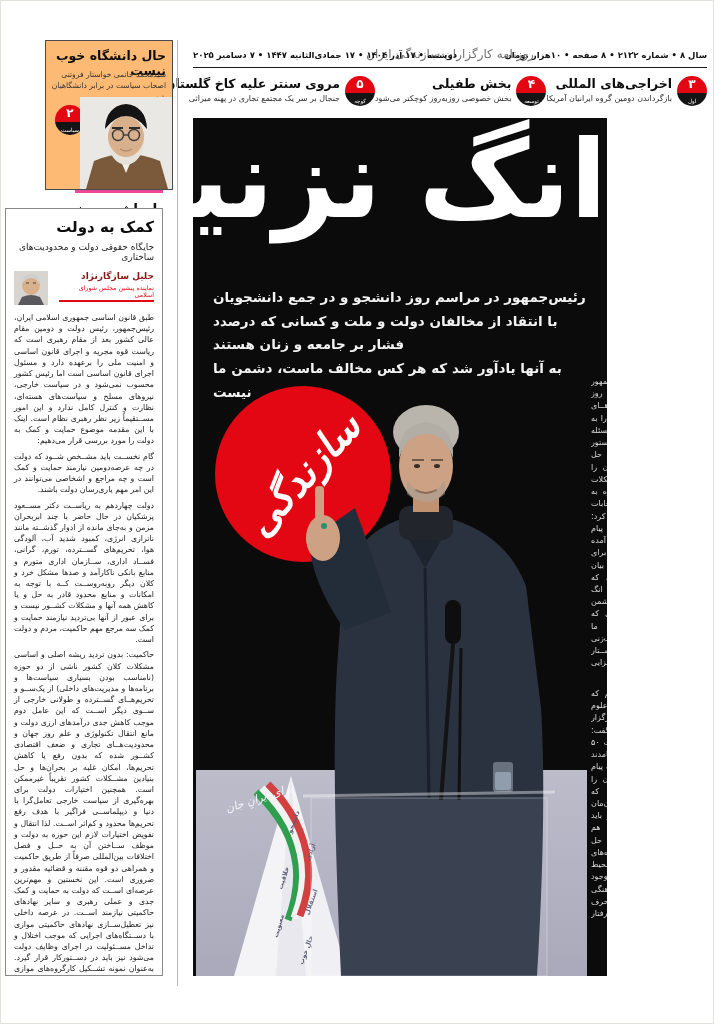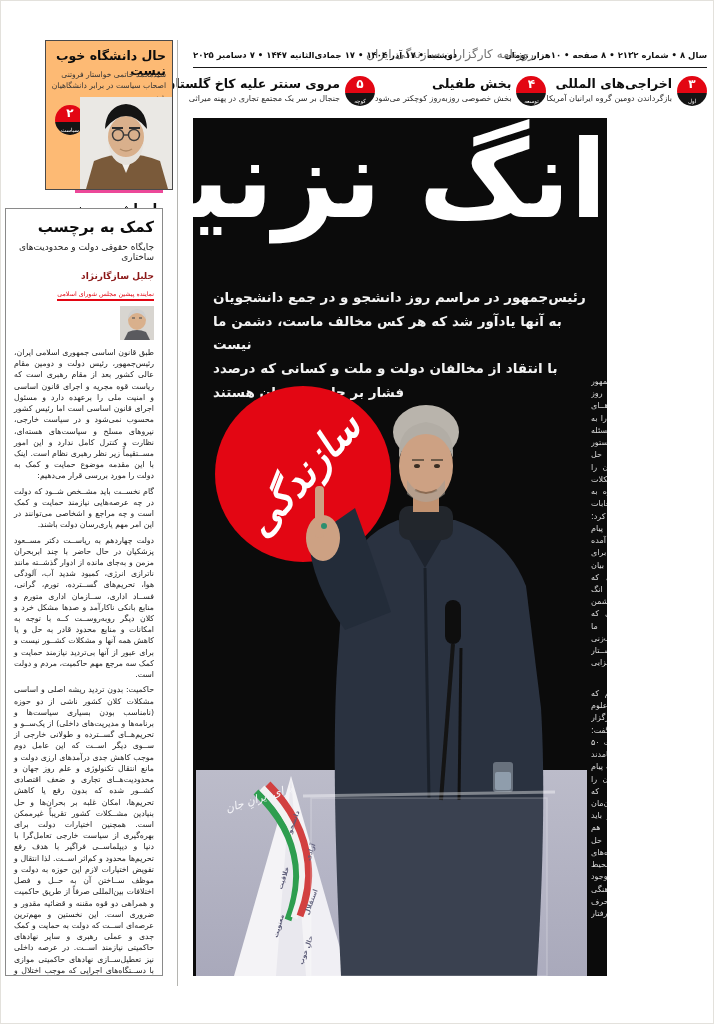--- a/index.html
+++ b/index.html
@@ -53,21 +53,21 @@
   .k-title{position:absolute;top:7px;right:6px;left:4px;text-align:right;font-size:12.5px;font-weight:bold;color:#0d0d0d;}
   .k-sub{position:absolute;top:28px;right:6px;left:4px;text-align:right;font-size:7.6px;color:#333;line-height:1.5;}
   .k-badge{position:absolute;left:9px;top:64px;}
   .k-photo{position:absolute;right:0;bottom:0;}
   .note-label{position:absolute;left:5px;top:190px;width:158px;text-align:right;}
   .note-label span{display:inline-block;font-size:14px;font-weight:bold;color:#101010;border-top:3px solid #ec4899;padding-top:8px;}
   .nbox{position:absolute;left:5px;top:208px;width:158px;height:768px;border:1px solid #8a8a8a;background:#fff;
         box-sizing:border-box;padding:9px 8px;overflow:hidden;}
   .n-title{text-align:right;font-size:15px;font-weight:bold;color:#0c0c0c;}
   .n-sub{text-align:right;font-size:9px;color:#222;margin-top:6px;}
-  .n-author{display:flex;direction:rtl;gap:5px;margin-top:9px;align-items:flex-start;flex-direction:column;}
+  .n-author{display:flex;direction:rtl;gap:11px;margin-top:9px;align-items:flex-start;}
   .n-author .who{text-align:right;}
   .n-name{font-size:9px;font-weight:bold;color:#8b1616;}
   .n-role{font-size:6.3px;color:#e30613;margin-top:3px;border-bottom:2px solid #e30613;padding-bottom:2px;display:inline-block;}
   .n-body{margin-top:7px;font-size:7.8px;line-height:1.44;color:#191919;text-align:justify;}
   .n-body p{margin:0 0 4px 0;}
 </style>
 </head>
 <body>
 
 <div class="page">
@@ -108,22 +108,22 @@
         <div class="t-title">مروی سنتر علیه کاخ گلستان</div>
         <div class="t-sub">جنجال بر سر یک مجتمع تجاری در پهنه میراثی</div>
       </div>
     </div>
   </div>
 
   <div class="hero">
     <div class="headline rtl">انگ نزنید!</div>
     <div class="subhead rtl">
       <div>رئیس‌جمهور در مراسم روز دانشجو و در جمع دانشجویان</div>
+      <div>با انتقاد از مخالفان دولت و ملت و کسانی که درصدد فشار بر جامعه و زنان هستند</div>
       <div>به آنها یادآور شد که هر کس مخالف ماست، دشمن ما نیست</div>
-      <div>با انتقاد از مخالفان دولت و ملت و کسانی که درصدد فشار بر جامعه و زنان هستند</div>
     </div>
 
     <div class="backdrop">
       <svg width="391" height="206" style="position:absolute;left:0;top:0">
         <polygon points="95,6 38,206 152,206" fill="#f4f3f6"></polygon>
         <polygon points="95,6 80,206 110,206" fill="#e9e8ee"></polygon>
         <path d="M60,22 Q95,55 100,95 Q103,120 92,150" fill="none" stroke="#2e9e4f" stroke-width="7"></path>
         <path d="M66,18 Q101,52 106,94 Q109,119 98,148" fill="none" stroke="#f2f2f2" stroke-width="7"></path>
         <path d="M72,14 Q107,49 112,93 Q115,118 104,146" fill="none" stroke="#d24040" stroke-width="7"></path>
         <g>
@@ -214,38 +214,38 @@
       <line x1="32" y1="31" x2="43" y2="31" stroke="#2c2c2c" stroke-width="2"></line>
       <line x1="49" y1="31" x2="60" y2="31" stroke="#2c2c2c" stroke-width="2"></line>
       <path d="M40,52 Q46,56 52,52" fill="none" stroke="#b08a66" stroke-width="1.5"></path>
     </svg>
   </div>
 
   <div class="note-label rtl">
     <span>یادداشت روز</span>
   </div>
   <div class="nbox">
-    <div class="n-title rtl">کمک به برچسب</div>
+    <div class="n-title rtl">کمک به دولت</div>
     <div class="n-sub rtl">جایگاه حقوقی دولت و محدودیت‌های ساختاری</div>
     <div class="n-author">
       <div class="who">
         <div class="n-name">جلیل سازگارنژاد</div>
         <div class="n-role">نماینده پیشین مجلس شورای اسلامی</div>
       </div>
       <svg width="34" height="34">
         <rect width="34" height="34" fill="#d8d5d0"></rect>
         <ellipse cx="17" cy="14" rx="9" ry="10" fill="#d9b08c"></ellipse>
         <path d="M8,13 Q8,4 17,3 Q26,4 26,13 Q22,7 17,7 Q12,7 8,13" fill="#cfcfcf"></path>
         <path d="M4,34 L8,26 Q17,22 26,26 L30,34 Z" fill="#5a5a5e"></path>
         <line x1="12" y1="12" x2="15" y2="12" stroke="#555" stroke-width="1.2"></line>
         <line x1="19" y1="12" x2="22" y2="12" stroke="#555" stroke-width="1.2"></line>
       </svg>
     </div>
     <div class="n-body rtl">
       <p>طبق قانون اساسی جمهوری اسلامی ایران، رئیس‌جمهور، رئیس دولت و دومین مقام عالی کشور بعد از مقام رهبری است که ریاست قوه مجریه و اجرای قانون اساسی و امنیت ملی را برعهده دارد و مسئول اجرای قانون اساسی است اما رئیس کشور محسوب نمی‌شود و در سیاست خارجی، نیروهای مسلح و سیاست‌های هسته‌ای، نظارت و کنترل کامل ندارد و این امور مســتقیماً زیر نظر رهبری نظام است. اینک با این مقدمه موضوع حمایت و کمک به دولت را مورد بررسی قرار می‌دهیم:</p>
-      <p>گام نخســت باید مشــخص شــود که دولت در چه عرصه‌هایی نیازمند حمایت و کمک است و چه مراجع و اشخاصی می‌توانند در این امر مهم یاری‌رسان دولت باشند.</p>
+      <p>گام نخســت باید مشــخص شــود که دولت در چه عرصه‌دومین نیازمند حمایت و کمک است و چه مراجع و اشخاصی می‌توانند در این امر مهم یاری‌رسان دولت باشند.</p>
       <p>دولت چهاردهم به ریاســت دکتر مســعود پزشکیان در حال حاضر با چند ابربحران مزمن و به‌جای مانده از ادوار گذشــته مانند ناترازی انرژی، کمبود شدید آب، آلودگی هوا، تحریم‌های گســترده، تورم، گرانی، فســاد اداری، ســازمان اداری متورم و منابع بانکی ناکارآمد و صدها مشکل خرد و کلان دیگر روبه‌روســت کــه با توجه به امکانات و منابع محدود قادر به حل و یا کاهش همه آنها و مشکلات کشــور نیست و برای عبور از آنها بی‌تردید نیازمند حمایت و کمک سه مرجع مهم حاکمیت، مردم و دولت است.</p>
       <p>حاکمیت: بدون تردید ریشه اصلی و اساسی مشکلات کلان کشور ناشی از دو حوزه (نامناسب بودن بسیاری سیاست‌ها و برنامه‌ها و مدیریت‌های داخلی) از یک‌ســو و تحریم‌هــای گســترده و طولانی خارجی از ســوی دیگر اســت که این عامل دوم موجب کاهش جدی درآمدهای ارزی دولت و مانع انتقال تکنولوژی و علم روز جهان و محدودیت‌هــای تجاری و ضعف اقتصادی کشــور شده که بدون رفع یا کاهش تحریم‌ها، امکان غلبه بر بحران‌ها و حل بنیادین مشــکلات کشور تقریباً غیرممکن است. همچنین اختیارات دولت برای بهره‌گیری از سیاست خارجی تعامل‌گرا با دنیا و دیپلماســی فراگیر با هدف رفع تحریم‌ها محدود و کم‌اثر اســت. لذا انتقال و تفویض اختیارات لازم این حوزه به دولت و موظف ســاختن آن به حــل و فصل اختلافات بین‌المللی صرفاً از طریق حاکمیت و همراهی دو قوه مقننه و قضائیه مقدور و ضروری است. این نخستین و مهم‌ترین عرصه‌ای اســت که دولت به حمایت و کمک جدی و عملی رهبری و سایر نهادهای حاکمیتی نیازمند اســت. در عرصه داخلی نیز تعطیل‌ســازی نهادهای حاکمیتی موازی با دســتگاه‌های اجرایی که موجب اختلال و تداخل مســئولیت در اجرای وظایف دولت می‌شود نیز باید در دســتورکار قرار گیرد. به‌عنوان نمونه تشــکیل کارگروه‌های موازی با دســتگاه‌های اجرایی در دفاتر ائمه‌جمعه به‌ویژه در کلان‌شــهرها می‌تواند در افزایش هزینه و کاهش بازدهی و خلل در ایفای وظایف دستگاه‌های اجرایی و دولت تأثیرگذار باشد.</p>
 
     </div>
   </div>
 
 </div>
 
 </body></html>

